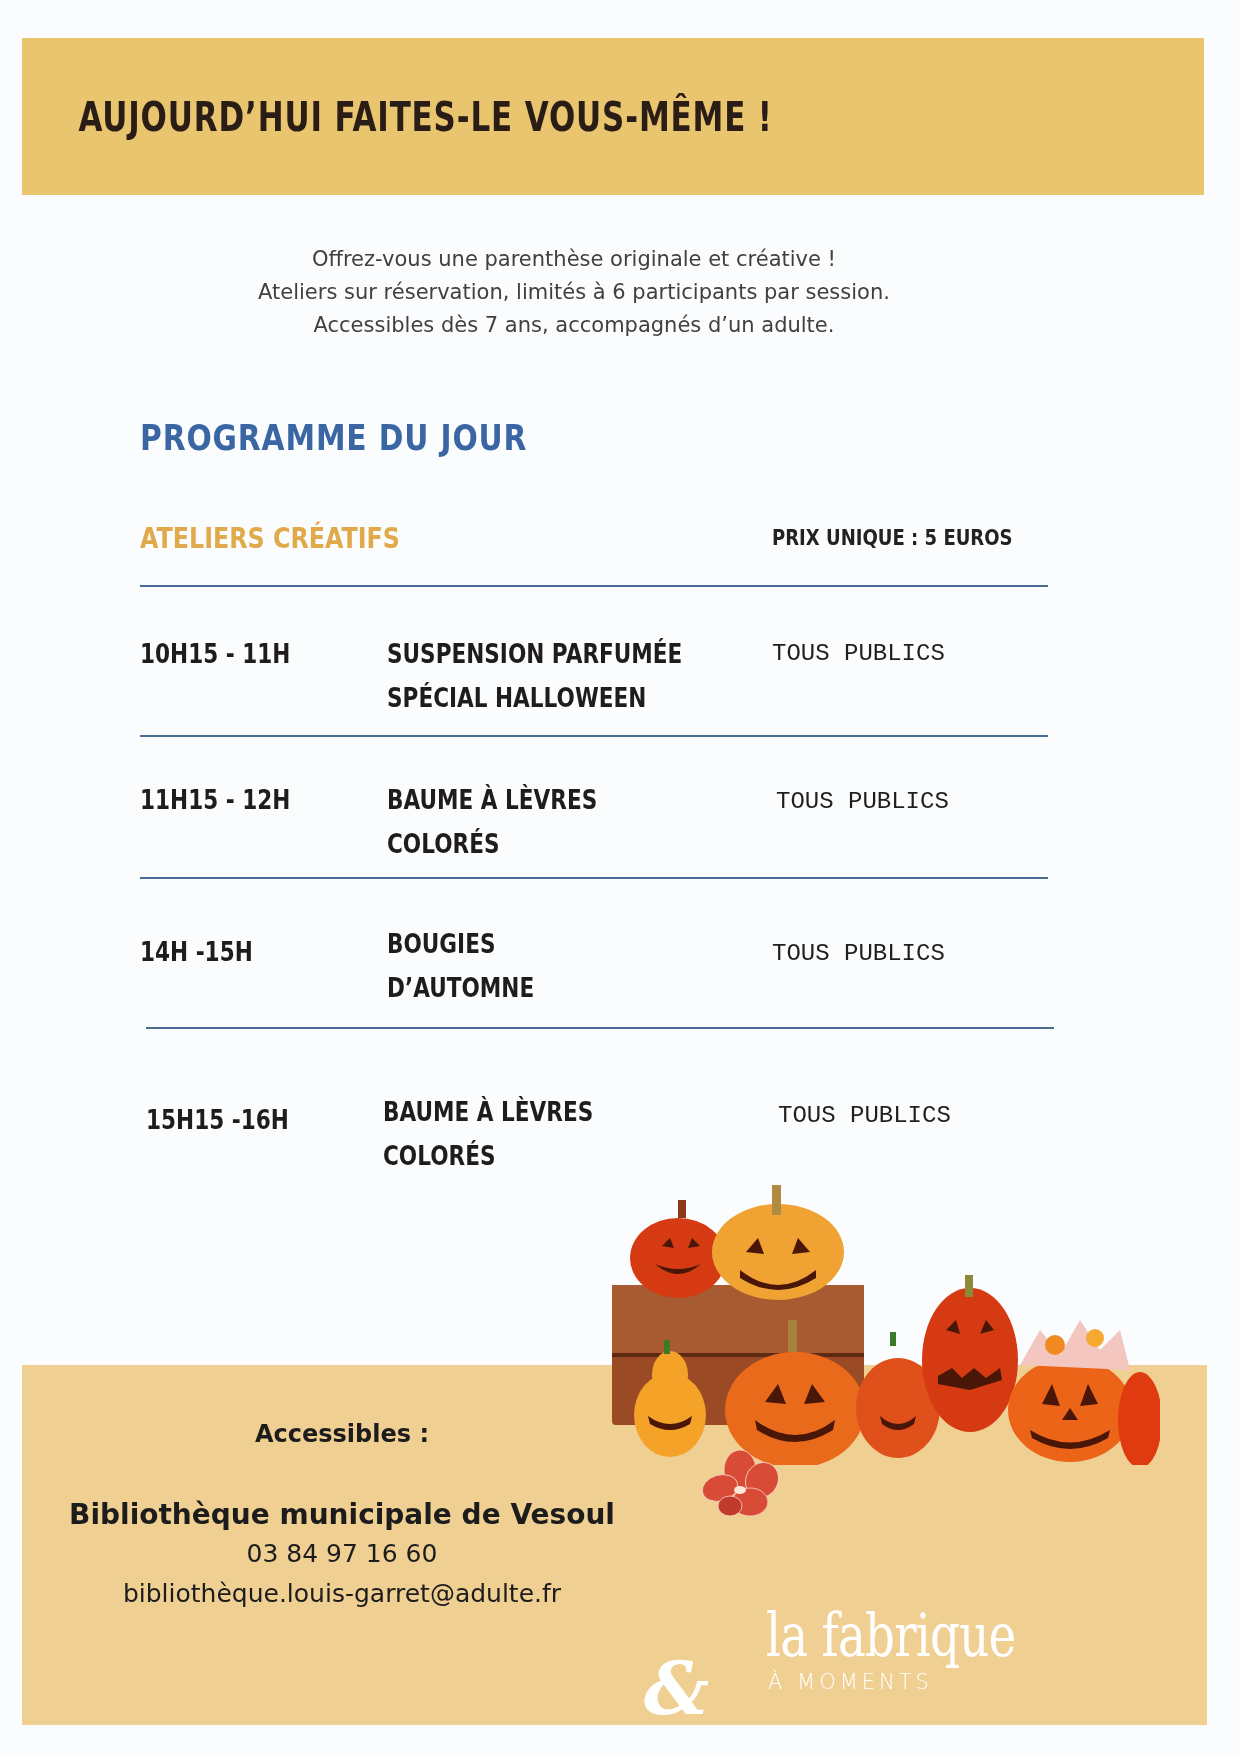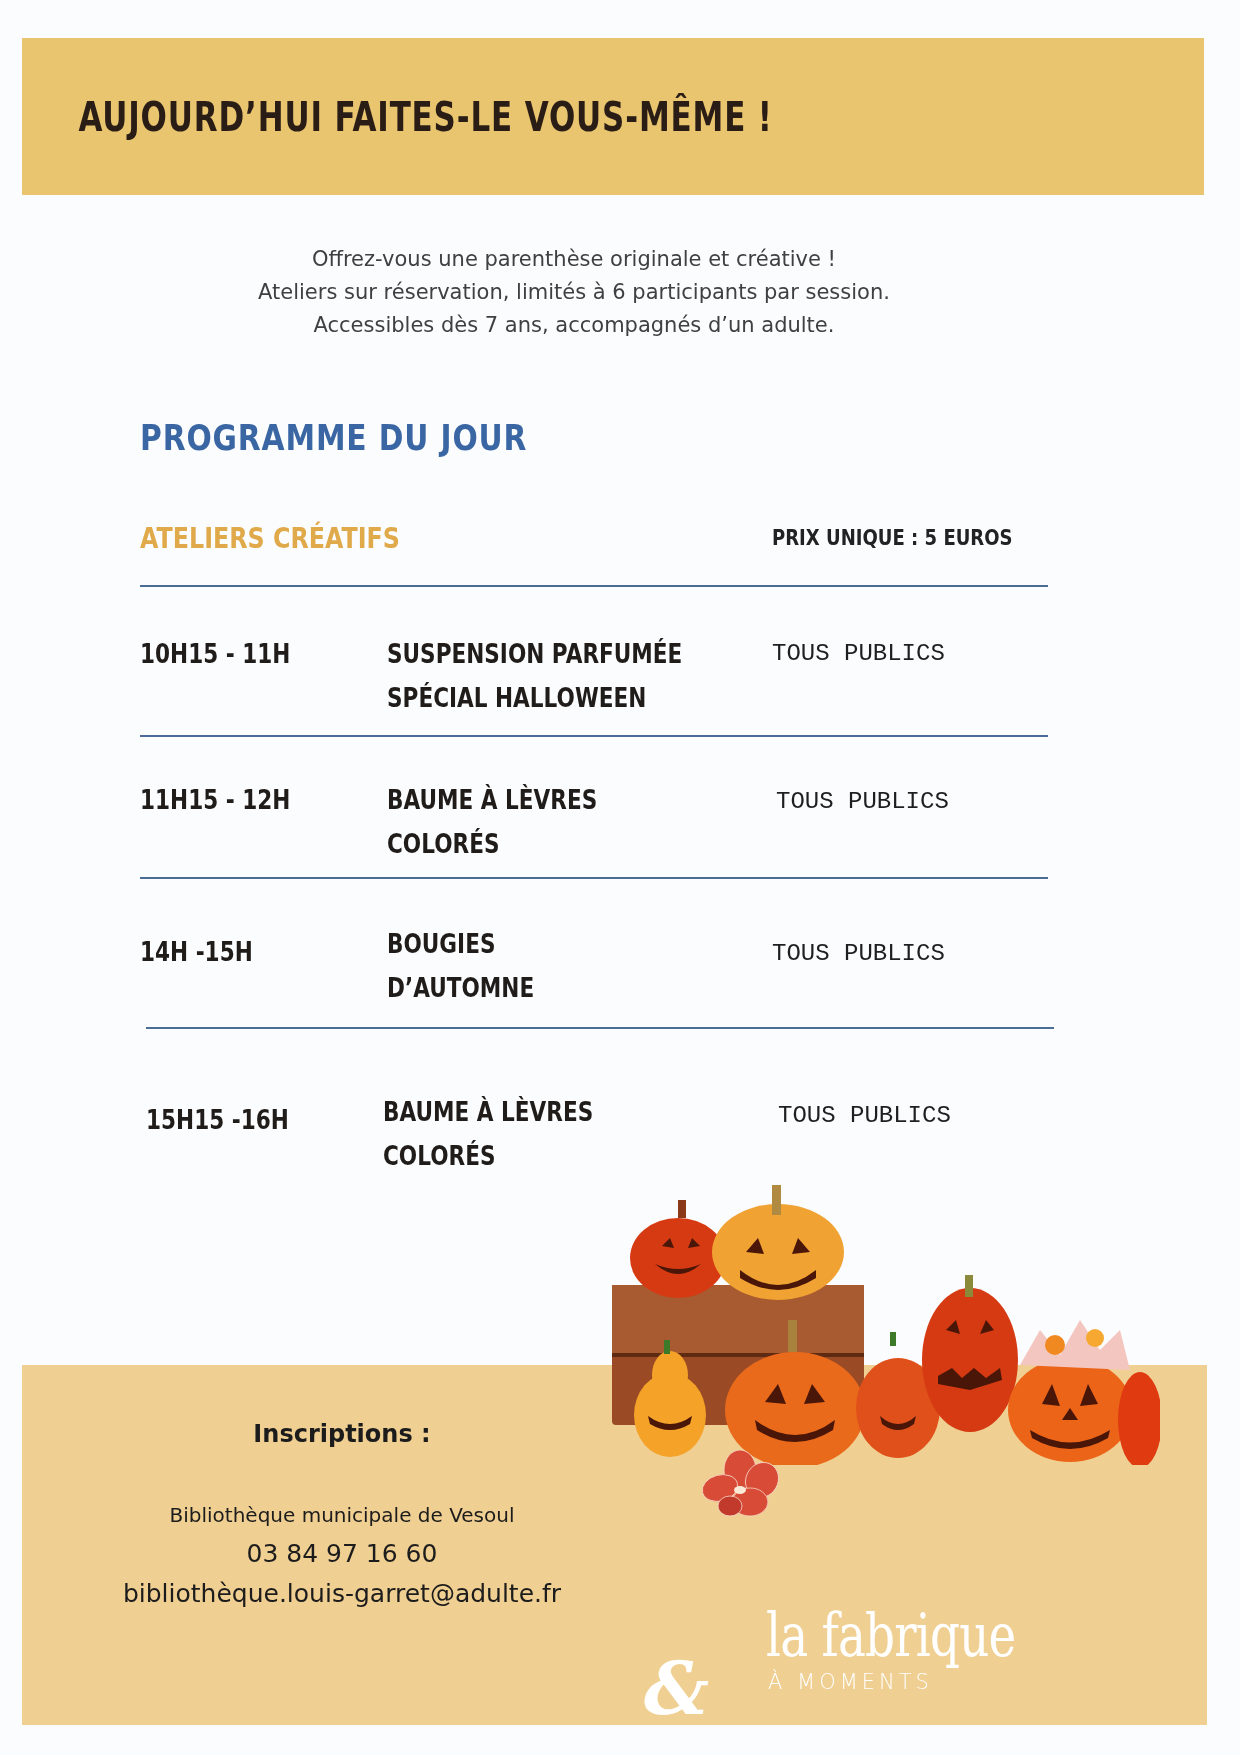--- a/index.html
+++ b/index.html
@@ -58,21 +58,21 @@
     }
     .bottom {
       position: absolute; left: 22px; top: 1365px; width: 1185px; height: 360px;
       background: #f0cf92;
     }
     .contact {
       position: absolute; left: 22px; top: 1420px; width: 640px; text-align: center;
       color: #1c1c1c;
     }
     .contact .label { font-weight: bold; font-size: 24px; margin-bottom: 48px; }
-    .contact .lib { font-weight: normal; font-size: 20px; line-height: 38px; }
+    .contact .lib { font-weight: bold; font-size: 28px; line-height: 38px; }
     .contact .phone { font-size: 25px; line-height: 40px; }
     .contact .email { font-size: 25px; line-height: 40px; }
     .logo {
       position: absolute; left: 630px; top: 1450px; width: 500px; height: 260px;
     }
     .logo-main {
       position: absolute; left: 136px; top: 150px;
       font-family: "DejaVu Serif", serif; font-size: 60px; color: #ffffff;
       transform: scaleX(0.78); transform-origin: left center; white-space: nowrap;
       letter-spacing: -1px;
@@ -197,21 +197,21 @@
     <circle cx="495" cy="158" r="9" fill="#f6a830"></circle>
   <polygon points="442,224 452,204 460,226" fill="#4a1608"></polygon>
     <polygon points="480,226 488,204 498,224" fill="#4a1608"></polygon>
   <polygon points="462,240 470,228 478,240" fill="#4a1608"></polygon>
   <path d="M430 250 Q470 275 510 250 L508 258 Q470 280 432 258Z" fill="#4a1608"></path>
 
   <ellipse cx="540" cy="240" rx="22" ry="48" fill="#e03a10"></ellipse>
 </svg>
 
 <div class="contact">
-  <div class="label">Inscriptions :</div>
+  <div class="label">Accessibles :</div>
   <div class="lib">Bibliothèque municipale de Vesoul</div>
   <div class="phone">03 84 97 16 60</div>
   <div class="email">bibliothèque.louis-garret@adulte.fr</div>
 </div>
 
 <div class="logo">
   <svg class="flower" viewBox="0 0 80 72">
     <g fill="#d84b36" stroke="#f7d7c8" stroke-width="0.8">
       <ellipse cx="40" cy="20" rx="16" ry="20"></ellipse>
       <ellipse cx="62" cy="30" rx="16" ry="18" transform="rotate(30 62 30)"></ellipse>

